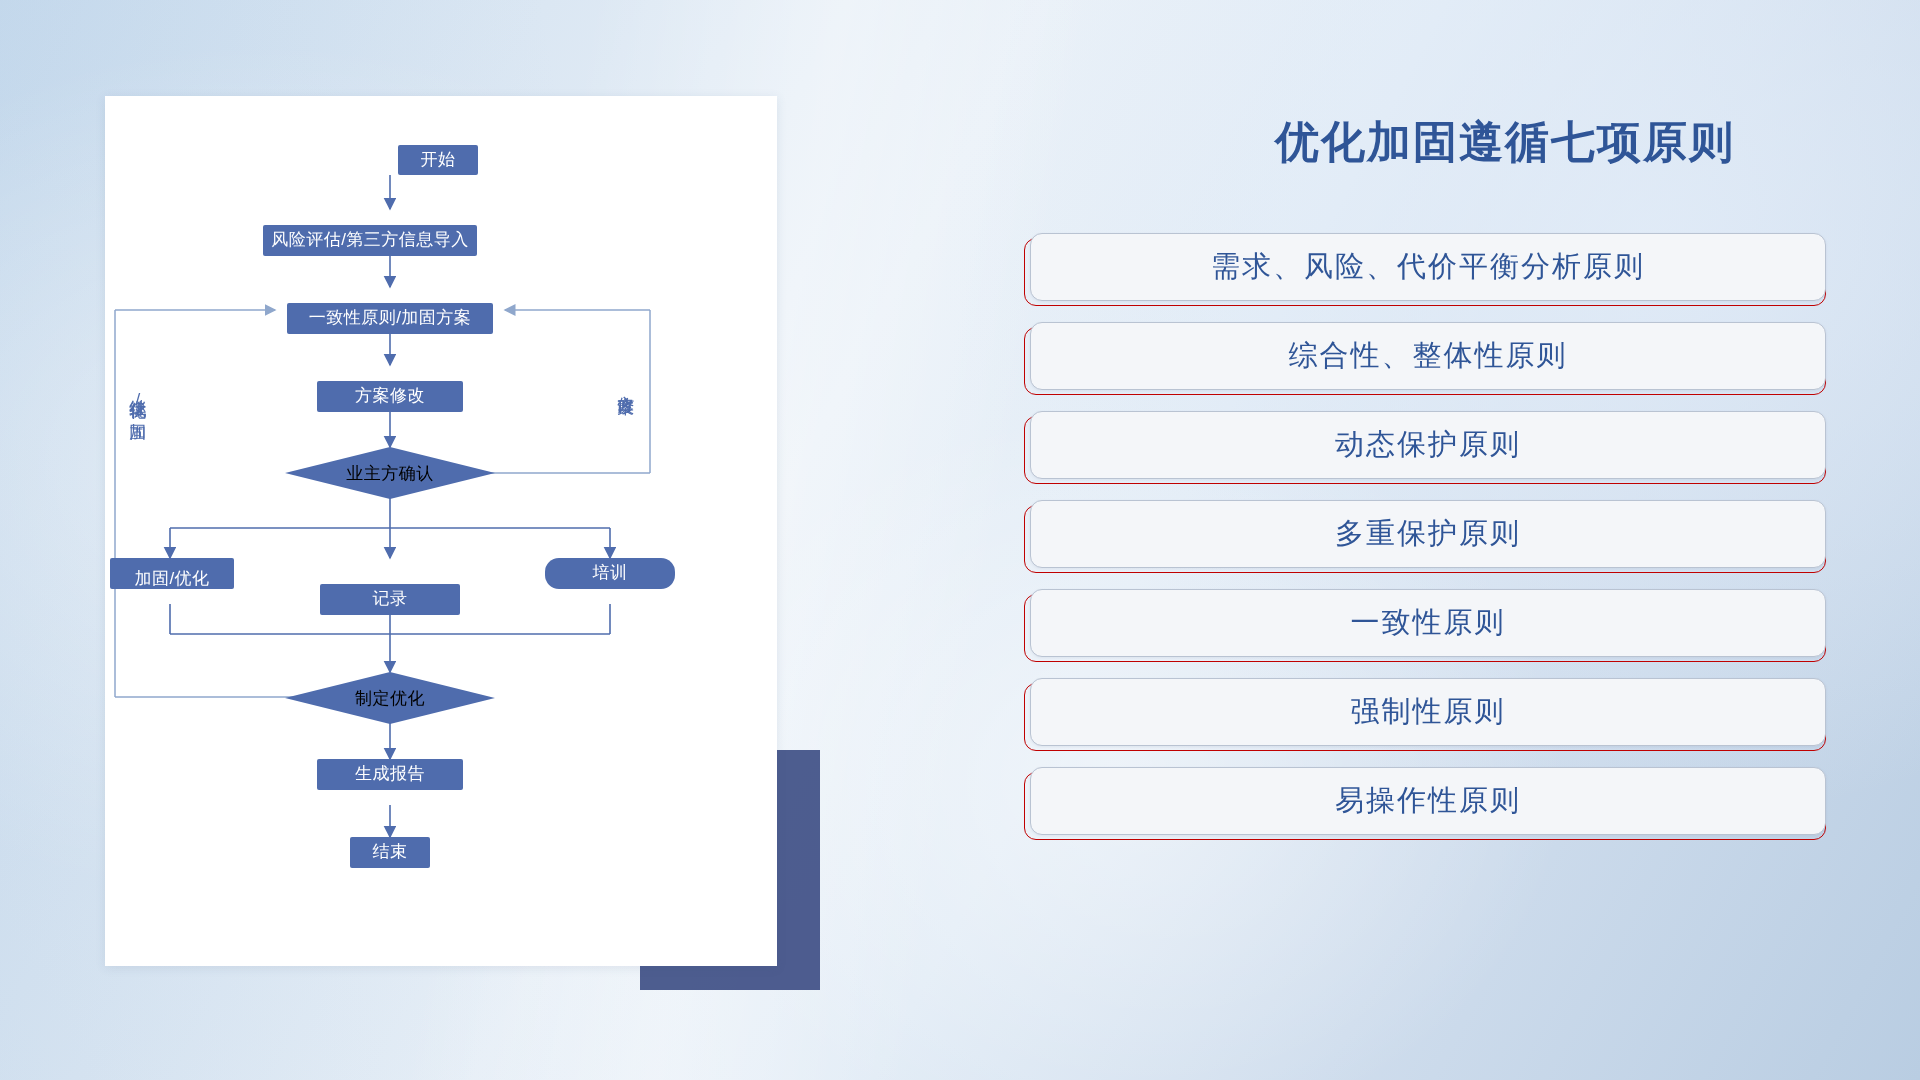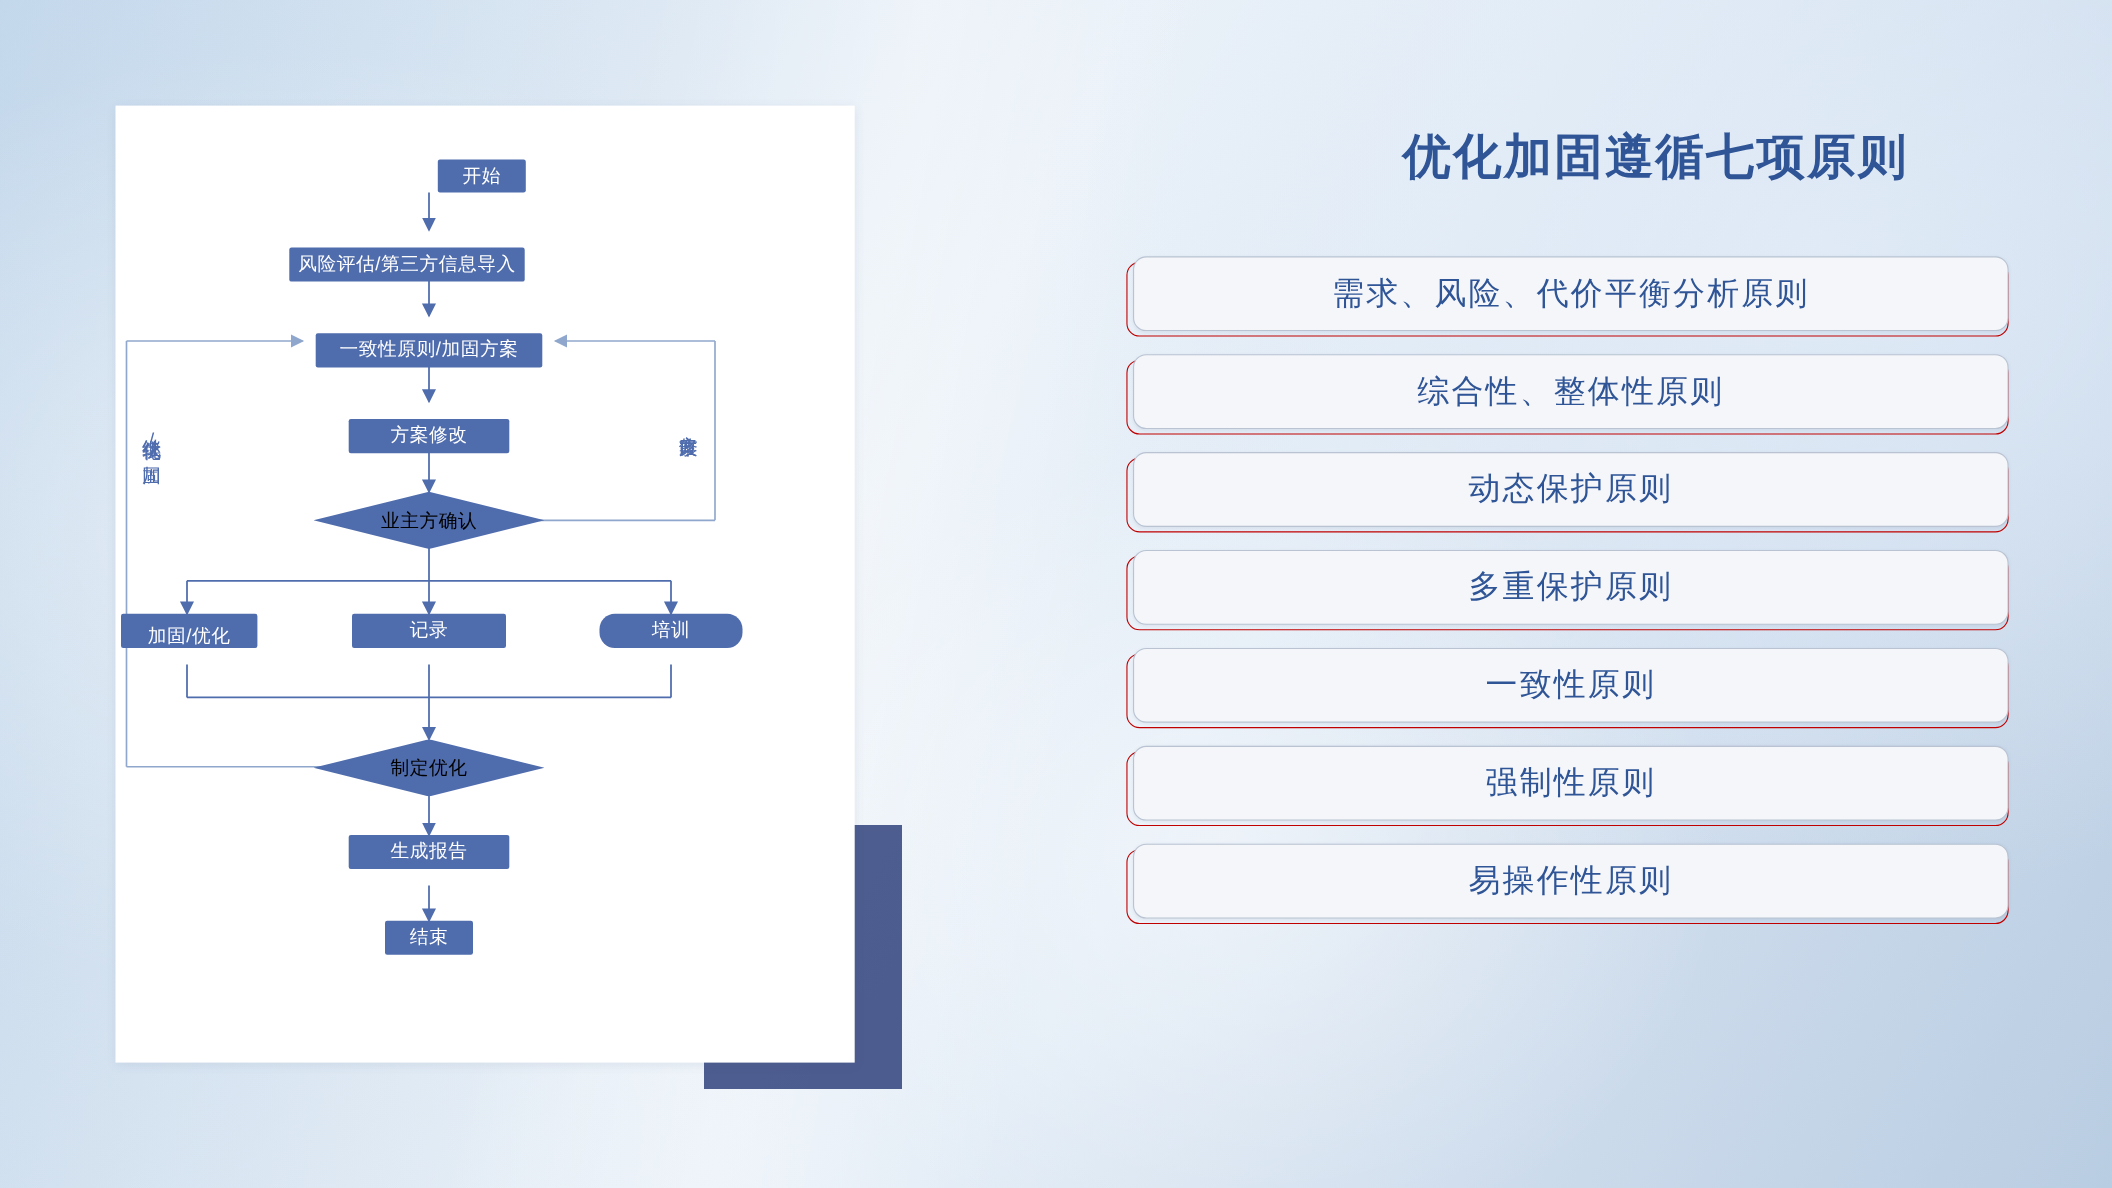--- a/index.html
+++ b/index.html
@@ -230,21 +230,21 @@
     </div>
 
     <div class="diamond" style="left:180px; top:351px; width:210px; height:52px;">
       <span>业主方确认</span>
     </div>
 
     <div class="node" style="left:5px; top:462px; width:124px; height:31px;align-items:flex-end;">
       <span>加固/优化</span>
     </div>
 
-    <div class="node" style="left:215px; top:462px; width:140px; height:31px;">
+    <div class="node" style="left:215px; top:488px; width:140px; height:31px;">
       <span>记录</span>
     </div>
 
     <div class="node" style="left:440px; top:462px; width:130px; height:31px;border-radius:14px;">
       <span>培训</span>
     </div>
 
     <div class="diamond" style="left:180px; top:576px; width:210px; height:52px;">
       <span>制定优化</span>
     </div>

